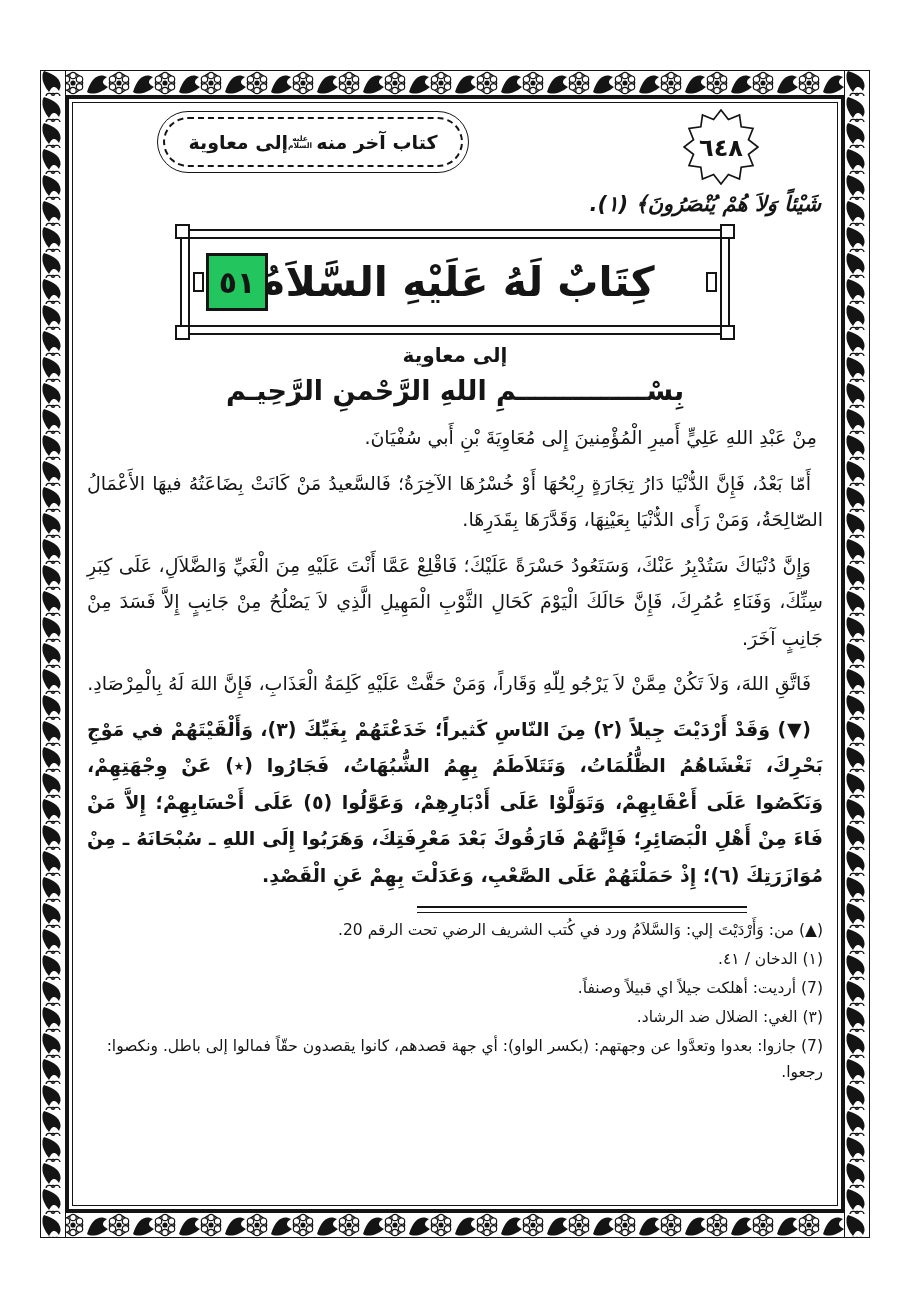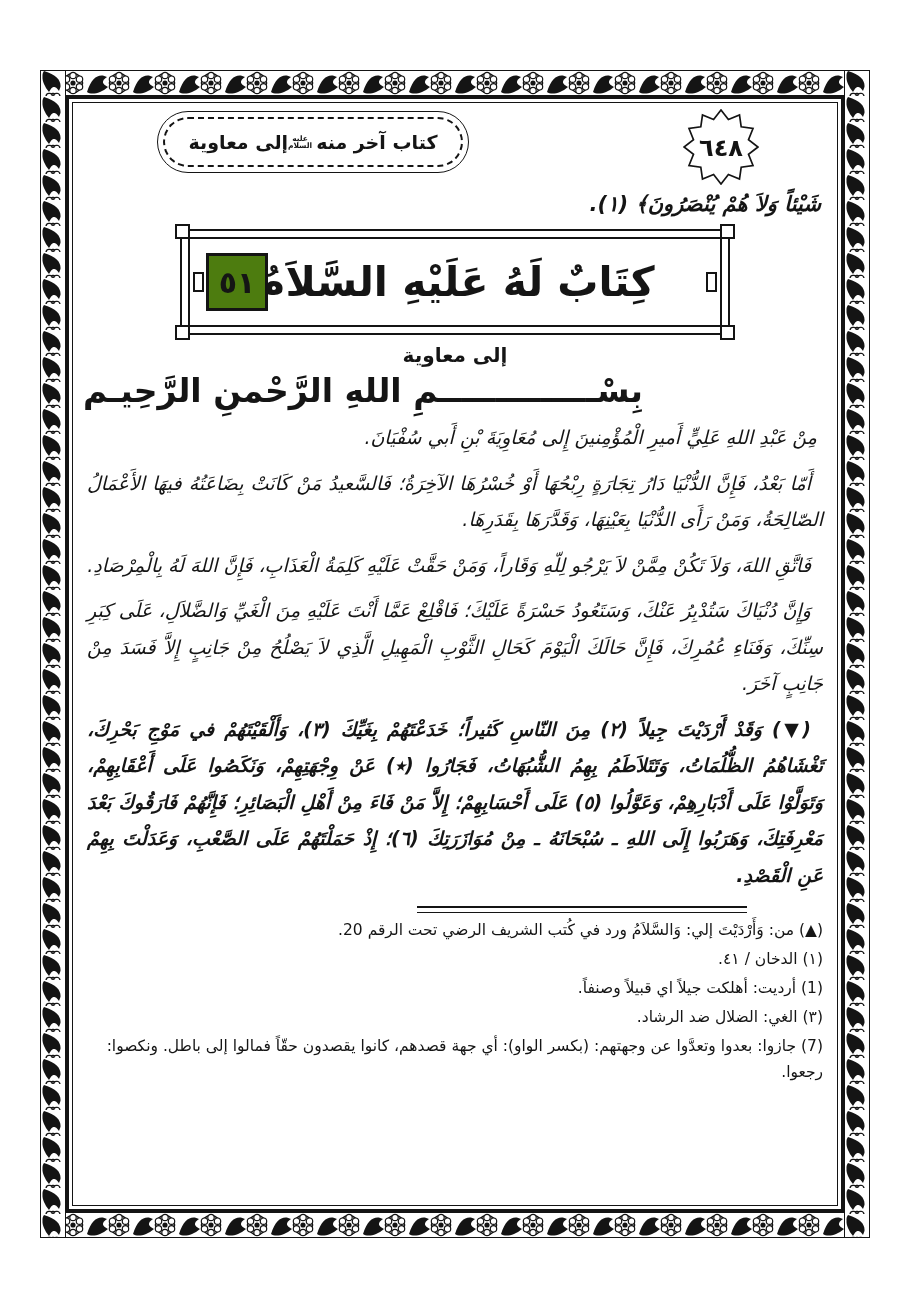--- a/index.html
+++ b/index.html
@@ -28,30 +28,30 @@
   .title-box{position:relative;width:546px;height:102px;margin:10px auto 0;border:2.5px solid #141414;background:#fff;}
   .title-box-in{position:absolute;inset:6px;border:2px solid #141414;
                 display:flex;align-items:center;justify-content:center;}
   .corner{position:absolute;width:11px;height:11px;border:2px solid #141414;background:#fff;}
   .c-tl{left:-7px;top:-7px;} .c-tr{right:-7px;top:-7px;}
   .c-bl{left:-7px;bottom:-7px;} .c-br{right:-7px;bottom:-7px;}
   .clamp{position:absolute;width:7px;height:16px;border:2px solid #141414;background:#fff;top:50%;transform:translateY(-50%);}
   .cl-l{left:3px;} .cl-r{right:3px;}
   .title-text{font-size:41px;font-weight:bold;letter-spacing:1px;white-space:nowrap;}
   .num-box{position:absolute;left:16px;top:50%;transform:translateY(-50%);
-           width:56px;height:52px;border:3px solid #141414;background:#4d7c0f;
+           width:56px;height:52px;border:3px solid #141414;background:#22c55e;
            display:flex;align-items:center;justify-content:center;
            font-size:30px;font-weight:bold;}
 
   .subtitle{text-align:center;font-size:20px;font-weight:bold;margin-top:8px;}
-  .basmala{text-align:left;font-size:33px;font-weight:bold;margin-top:2px;line-height:44px;}
+  .basmala{text-align:center;font-size:27px;font-weight:bold;margin-top:2px;line-height:44px;}
 
   .body-text{margin-top:6px;padding:0 4px;font-size:19px;line-height:36.5px;
              text-align:justify;}
-  .body-text p{margin:9px 0 0;text-indent:12px;font-style:italic;}
+  .body-text p{margin:9px 0 0;text-indent:12px;}
   .body-text p.first{margin-top:0;text-indent:6px;}
   .body-text p.emph{font-weight:bold;}
 
   .fn-sep{height:4px;border-top:2px solid #141414;border-bottom:1px solid #141414;
           width:330px;margin:13px 80px 4px auto;}
   .footnotes{padding:0 4px;font-size:15.5px;line-height:26px;text-align:right;}
   .footnotes p{margin:3px 0 0;}
   .fn-star{font-weight:bold;font-size:18px;}
 </style>
 </head>
@@ -173,30 +173,30 @@
           <span class="num-box">٥١</span>
         </div>
       </div>
 
       <div class="subtitle">إلى معاوية</div>
       <div class="basmala">بِسْــــــــــــــمِ اللهِ الرَّحْمنِ الرَّحِيـم</div>
 
       <div class="body-text">
         <p class="first">مِنْ عَبْدِ اللهِ عَلِيٍّ أَميرِ الْمُؤْمِنينَ إِلى مُعَاوِيَةَ بْنِ أَبي سُفْيَانَ.</p>
         <p>أَمّا بَعْدُ، فَإِنَّ الدُّنْيَا دَارُ تِجَارَةٍ رِبْحُهَا أَوْ خُسْرُهَا الآخِرَةُ؛ فَالسَّعيدُ مَنْ كَانَتْ بِضَاعَتُهُ فيهَا الأَعْمَالُ الصّالِحَةُ، وَمَنْ رَأَى الدُّنْيَا بِعَيْنِهَا، وَقَدَّرَهَا بِقَدَرِهَا.</p>
+        <p>وَإِنَّ دُنْيَاكَ سَتُدْبِرُ عَنْكَ، وَسَتَعُودُ حَسْرَةً عَلَيْكَ؛ فَاقْلِعْ عَمَّا أَنْتَ عَلَيْهِ مِنَ الْغَيِّ وَالضَّلاَلِ، عَلَى كِبَرِ سِنِّكَ، وَفَنَاءِ عُمُرِكَ، فَإِنَّ حَالَكَ الْيَوْمَ كَحَالِ الثَّوْبِ الْمَهِيلِ الَّذِي لاَ يَصْلُحُ مِنْ جَانِبٍ إِلاَّ فَسَدَ مِنْ جَانِبٍ آخَرَ.</p>
         <p>فَاتَّقِ اللهَ، وَلاَ تَكُنْ مِمَّنْ لاَ يَرْجُو لِلّهِ وَقَاراً، وَمَنْ حَقَّتْ عَلَيْهِ كَلِمَةُ الْعَذَابِ، فَإِنَّ اللهَ لَهُ بِالْمِرْصَادِ.</p>
-        <p>وَإِنَّ دُنْيَاكَ سَتُدْبِرُ عَنْكَ، وَسَتَعُودُ حَسْرَةً عَلَيْكَ؛ فَاقْلِعْ عَمَّا أَنْتَ عَلَيْهِ مِنَ الْغَيِّ وَالضَّلاَلِ، عَلَى كِبَرِ سِنِّكَ، وَفَنَاءِ عُمُرِكَ، فَإِنَّ حَالَكَ الْيَوْمَ كَحَالِ الثَّوْبِ الْمَهِيلِ الَّذِي لاَ يَصْلُحُ مِنْ جَانِبٍ إِلاَّ فَسَدَ مِنْ جَانِبٍ آخَرَ.</p>
         <p class="emph">(▼) وَقَدْ أَرْدَيْتَ جِيلاً (٢) مِنَ النّاسِ كَثيراً؛ خَدَعْتَهُمْ بِغَيِّكَ (٣)، وَأَلْقَيْتَهُمْ في مَوْجِ بَحْرِكَ، تَغْشَاهُمُ الظُّلُمَاتُ، وَتَتَلاَطَمُ بِهِمُ الشُّبُهَاتُ، فَجَارُوا (٭) عَنْ وِجْهَتِهِمْ، وَنَكَصُوا عَلَى أَعْقَابِهِمْ، وَتَوَلَّوْا عَلَى أَدْبَارِهِمْ، وَعَوَّلُوا (٥) عَلَى أَحْسَابِهِمْ؛ إِلاَّ مَنْ فَاءَ مِنْ أَهْلِ الْبَصَائِرِ؛ فَإِنَّهُمْ فَارَقُوكَ بَعْدَ مَعْرِفَتِكَ، وَهَرَبُوا إِلَى اللهِ ـ سُبْحَانَهُ ـ مِنْ مُوَازَرَتِكَ (٦)؛ إِذْ حَمَلْتَهُمْ عَلَى الصَّعْبِ، وَعَدَلْتَ بِهِمْ عَنِ الْقَصْدِ.</p>
       </div>
 
       <div class="fn-sep"></div>
       <div class="footnotes">
         <p>(▲) من: وَأَرْدَيْتَ إلي: وَالسَّلاَمُ ورد في كُتب الشريف الرضي تحت الرقم 20.</p>
         <p>(١) الدخان / ٤١.</p>
-        <p>(1) أرديت: أهلكت جيلاً اي قبيلاً وصنفاً.</p>
+        <p>(7) أرديت: أهلكت جيلاً اي قبيلاً وصنفاً.</p>
         <p>(٣) الغي: الضلال ضد الرشاد.</p>
         <p>(7) جازوا: بعدوا وتعدَّوا عن وجهتهم: (بكسر الواو): أي جهة قصدهم، كانوا يقصدون حقّاً فمالوا إلى باطل. ونكصوا: رجعوا.</p>
 
       </div>
 
     </div>
   </div>
 </div>
 
 </body></html>

